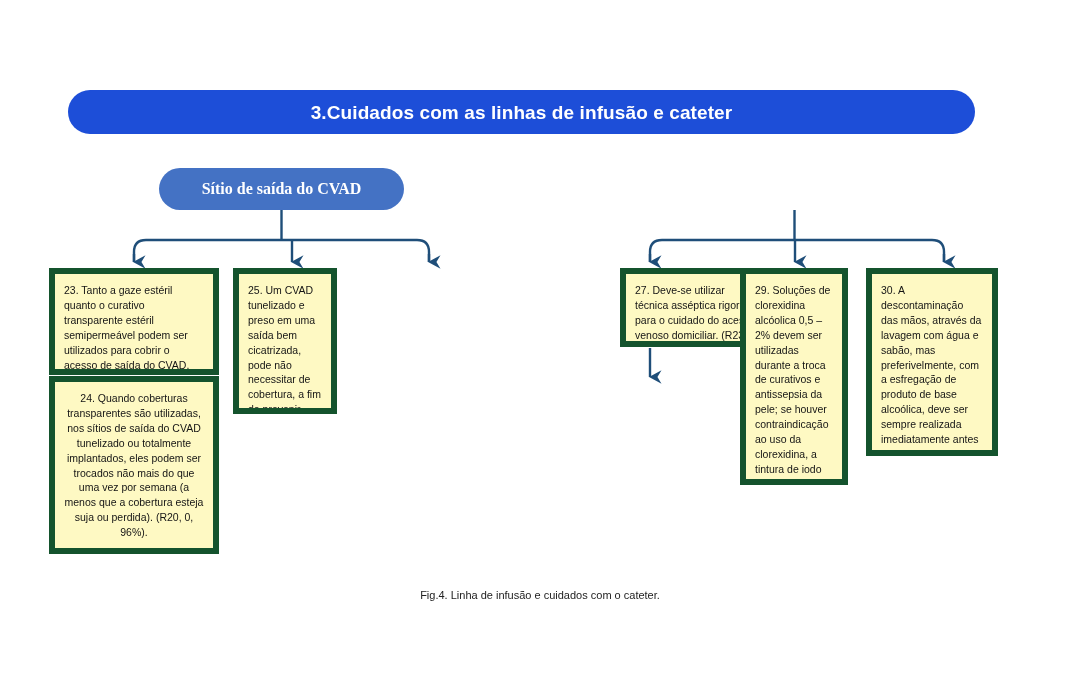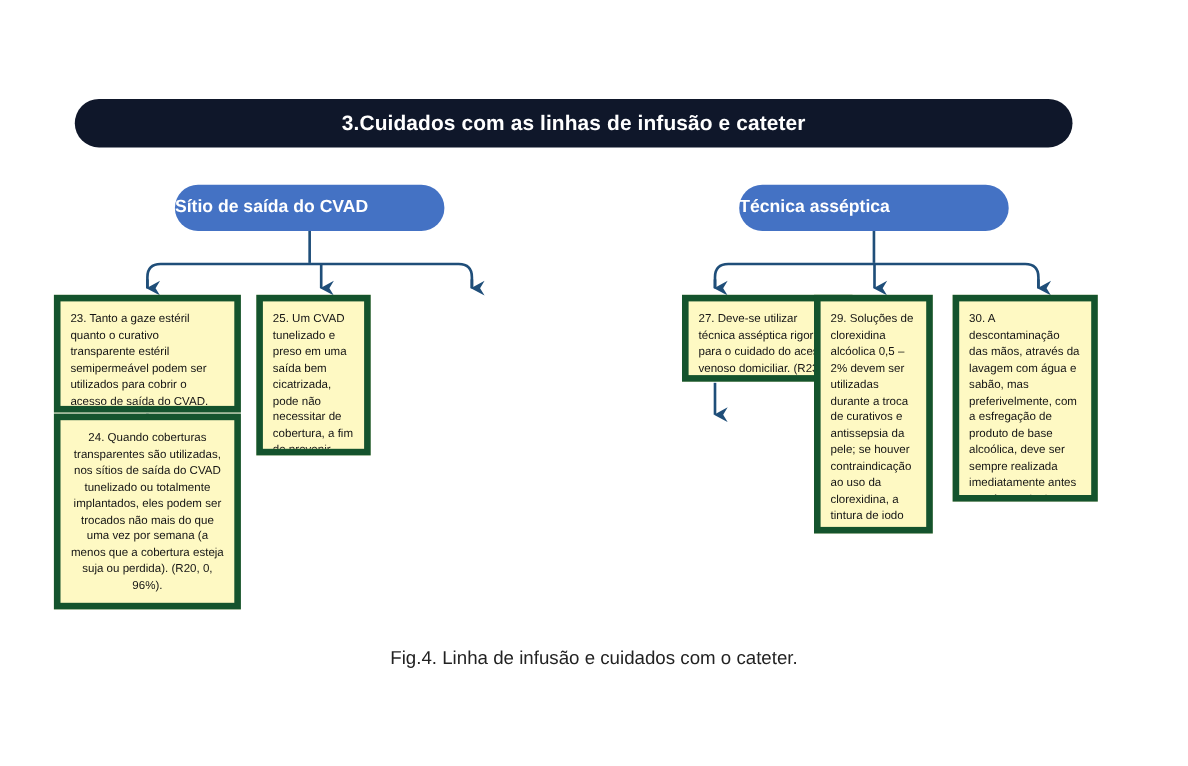--- a/index.html
+++ b/index.html
@@ -27,21 +27,21 @@
     z-index: 1;
   }
 
   
   .banner {
     position: absolute;
     left: 68px;
     top: 90px;
     width: 907px;
     height: 44px;
-    background: #0f172a;
+    background: #1d4ed8;
     border-radius: 22px;
     display: flex;
     align-items: center;
     justify-content: center;
     z-index: 3;
   }
   .banner-text {
     color: #ffffff;
     font-size: 19px;
     font-weight: bold;
@@ -51,22 +51,23 @@
   }
 
   
   .subhead {
     position: absolute;
     height: 42px;
     background: #4472C4;
     border-radius: 21px;
     display: flex;
     align-items: center;
-    justify-content: flex-start;
+    justify-content: center;
     z-index: 3;
+    font-family: Liberation Serif, serif;
   }
   .subhead-text {
     color: #ffffff;
     font-size: 16px;
     font-weight: bold;
     line-height: 1;
     white-space: nowrap;
   }
   #subhead-left  { left: 159px; top: 168px; width: 245px; }
   #subhead-right { left: 672px; top: 168px; width: 245px; }
@@ -102,21 +103,21 @@
   #box29 { left: 740px; top: 268px; width: 108px; height: 217px; }
   #box30 { left: 866px; top: 268px; width: 132px; height: 188px; }
 
   
   .caption {
     position: absolute;
     left: 0;
     top: 588px;
     width: 1080px;
     text-align: center;
-    font-size: 17px;
+    font-size: 11px;
     color: #222222;
     line-height: 1.3;
     z-index: 3;
   }
 </style>
 </head>
 <body>
 
 <div id="stage">
 
@@ -152,23 +153,20 @@
   </svg>
 
   <div class="banner">
     <span class="banner-text">3.Cuidados com as linhas de infusão e cateter</span>
   </div>
 
   <div class="subhead" id="subhead-left">
     <span class="subhead-text">Sítio de saída do CVAD</span>
   </div>
 
-  <div class="subhead" id="subhead-right">
-    <span class="subhead-text">Técnica asséptica</span>
-  </div>
 
   <div class="gbox" id="box23">
     <span class="gbox-text">23. Tanto a gaze estéril quanto o curativo transparente estéril semipermeável podem ser utilizados para cobrir o acesso de saída do CVAD. (R19, B, 91%).</span>
   </div>
 
   <div class="gbox" id="box24">
     <span class="gbox-text">24. Quando coberturas transparentes são utilizadas, nos sítios de saída do CVAD tunelizado ou totalmente implantados, eles podem ser trocados não mais do que uma vez por semana (a menos que a cobertura esteja suja ou perdida). (R20, 0, 96%).</span>
   </div>
 
   <div class="gbox" id="box25">

